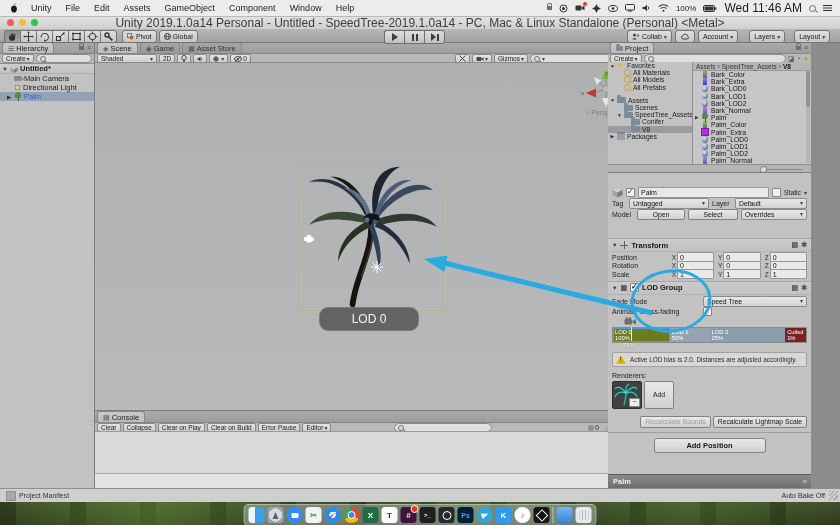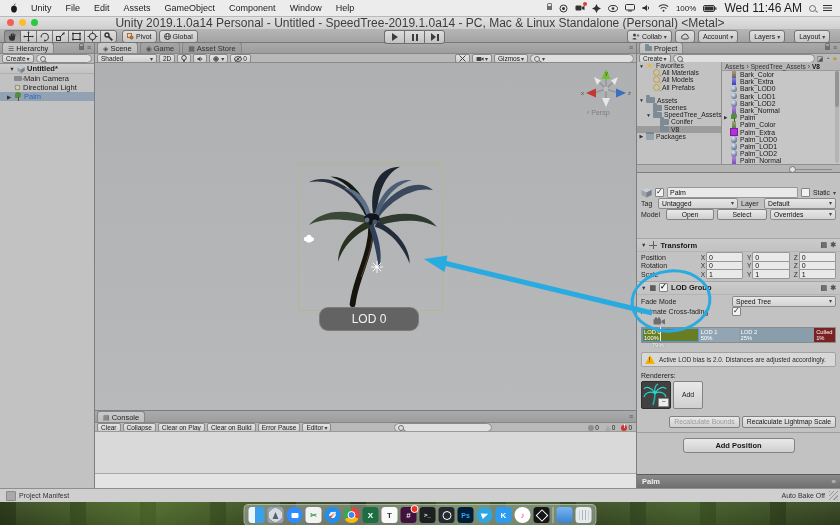--- a/index.html
+++ b/index.html
@@ -56,21 +56,21 @@
             padding:0 2px;gap:2px;font-size:6.5px;color:#222;}
   .minibtn{height:7px;background:linear-gradient(#e4e4e4,#cfcfcf);border:1px solid #8a8a8a;border-radius:2px;
            display:flex;align-items:center;gap:1px;padding:0 3px;font-size:6.5px;color:#222;}
   .spill{height:7px;background:#dfdfdf;border:1px solid #8a8a8a;border-radius:5px;display:flex;align-items:center;
          padding:0 3px;gap:2px;flex:1;}
   .mag{width:4px;height:4px;border:1px solid #6f6f6f;border-radius:50%;position:relative;flex:none;}
   .mag::after{content:"";position:absolute;width:3px;height:1px;background:#6f6f6f;right:-2.5px;bottom:-1px;transform:rotate(40deg);}
   
   #hierarchy{left:0;width:94px;height:446px;background:#c2c2c2;border-right:1px solid #7e7e7e;}
   .hrow{height:9px;display:flex;align-items:center;gap:2px;font-size:7.5px;color:#1d1d1d;padding-left:14px;}
-  .hrow.scene{padding-left:9px;font-weight:bold;background:linear-gradient(#cdcdcd,#c2c2c2);border-bottom:1px solid #b0b0b0;}
+  .hrow.scene{padding-left:2px;font-weight:bold;background:linear-gradient(#cdcdcd,#c2c2c2);border-bottom:1px solid #b0b0b0;}
   .hrow.sel{background:#93a2b2;}
   .hrow .prefab{color:#2b66c3;}
   .harrow{width:6px;font-size:5.5px;color:#333;flex:none;text-align:center;}
   .hrow.haschild{padding-left:6px;}
   
   #centercol{left:95px;width:541px;height:446px;background:#b2b2b2;border-right:1px solid #7e7e7e;}
   #sceneview{position:absolute;left:0;top:20px;width:541px;height:348px;
              background:linear-gradient(#aeb0b2,#b8b9ba);border-top:1px solid #8a8a8a;overflow:hidden;}
   #lodpill{position:absolute;left:224px;top:244px;width:98px;height:22px;border-radius:9px;
            background:rgba(92,92,92,.93);border:1px solid rgba(130,130,130,.8);
@@ -81,21 +81,21 @@
   #console{position:absolute;left:0;top:368px;width:541px;height:78px;background:#c2c2c2;border-top:1px solid #7e7e7e;}
   #console-btns{display:flex;gap:1px;align-items:center;}
   .cbadge{display:flex;align-items:center;gap:1px;font-size:6.5px;color:#222;padding:0 2px;}
   .bico{width:6px;height:6px;border-radius:50%;background:#8f8f8f;flex:none;}
   .bico.warn{width:0;height:0;border-radius:0;background:none;border-left:3.5px solid transparent;border-right:3.5px solid transparent;border-bottom:6px solid #a9a9a9;}
   .bico.err{background:#d1342b;position:relative;}
   .bico.err::after{content:"!";position:absolute;left:2px;top:-1.5px;color:#fff;font-size:6px;font-weight:bold;}
   #console-list{position:absolute;left:0;top:20px;width:541px;height:41px;background:#d9d9d9;border-top:1px solid #9a9a9a;}
   #console-detail{position:absolute;left:0;top:62px;width:541px;height:16px;background:#e4e4e4;border-top:1px solid #a8a8a8;}
   
-  #rightcol{left:637px;width:203px;height:312px;background:#c2c2c2;}
+  #rightcol{left:608px;width:203px;height:312px;background:#c2c2c2;}
   #project{position:absolute;left:0;top:0;width:203px;height:130px;}
   #ptree{position:absolute;left:0;top:20px;width:84px;height:102px;background:#c2c2c2;border-right:1px solid #8f8f8f;overflow:hidden;}
   .trow{height:7.2px;display:flex;align-items:center;gap:2px;font-size:6.8px;color:#1d1d1d;}
   .trow.sel{background:#9c9c9c;}
   .tarrow{width:5px;font-size:5px;color:#333;text-align:center;flex:none;}
   #pfiles{position:absolute;left:85px;top:20px;width:118px;height:102px;background:#c6c6c6;overflow:hidden;}
   #crumbbar{height:8px;background:#b5b5b5;border-bottom:1px solid #9a9a9a;display:flex;align-items:center;
             gap:2px;font-size:6.5px;color:#333;padding:0 3px;}
   #crumbbar .last{font-weight:bold;color:#111;}
   .frow{height:7.2px;display:flex;align-items:center;gap:2px;font-size:6.8px;color:#161616;padding-left:2px;}

